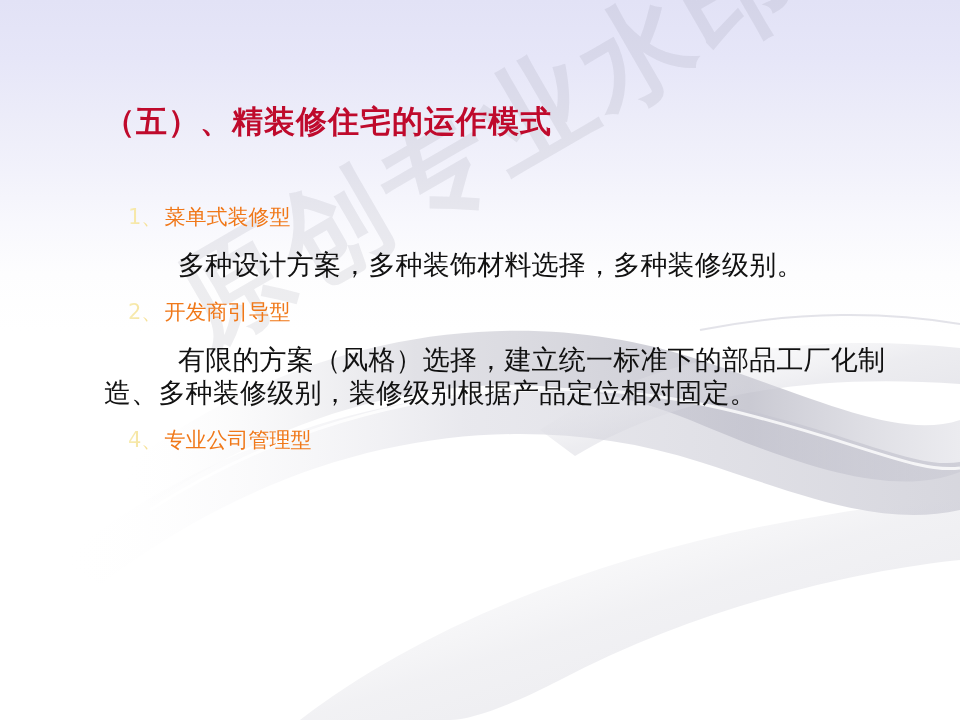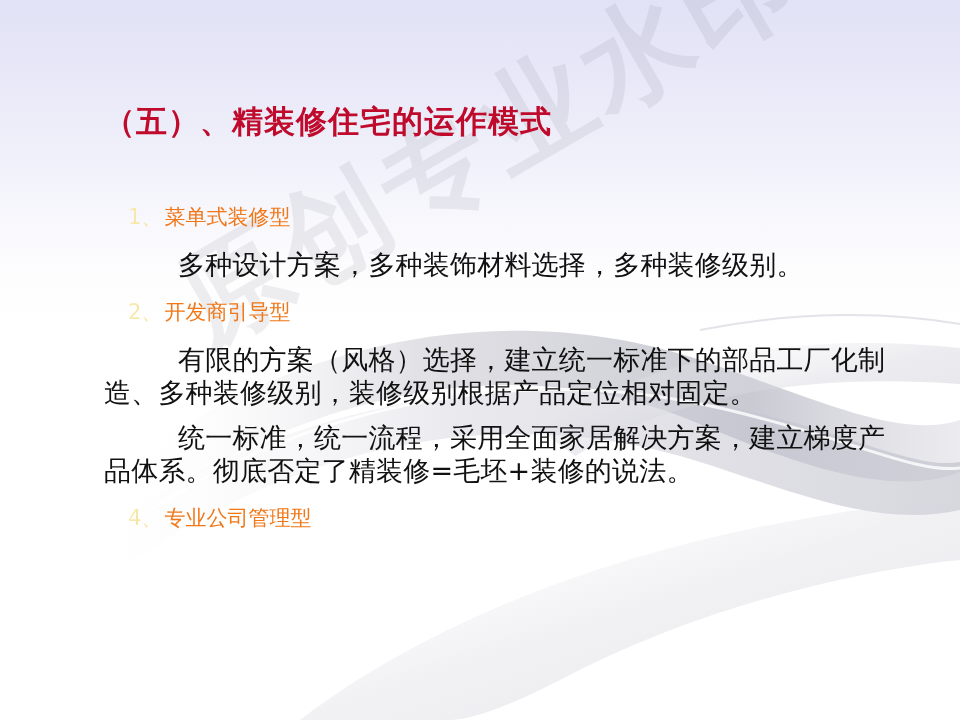--- a/index.html
+++ b/index.html
@@ -181,21 +181,20 @@
       </div>
 
       <div class="item">
         <p class="item-heading">
           <span class="item-num">2、</span><span class="item-label">开发商引导型</span>
         </p>
         <p class="item-body">有限的方案（风格）选择，建立统一标准下的部品工厂化制造、多种装修级别，装修级别根据产品定位相对固定。</p>
       </div>
 
       <div class="item">
-        <p class="item-body">统一标准，统一流程，采用全面家居解决方案，建立梯度产品体系。彻底否定了精装修=毛坯+装修的说法。</p>
       </div>
 
       <div class="item">
         <p class="item-heading">
           <span class="item-num">4、</span><span class="item-label">专业公司管理型</span>
         </p>
       </div>
 
     </div>
   </div>

